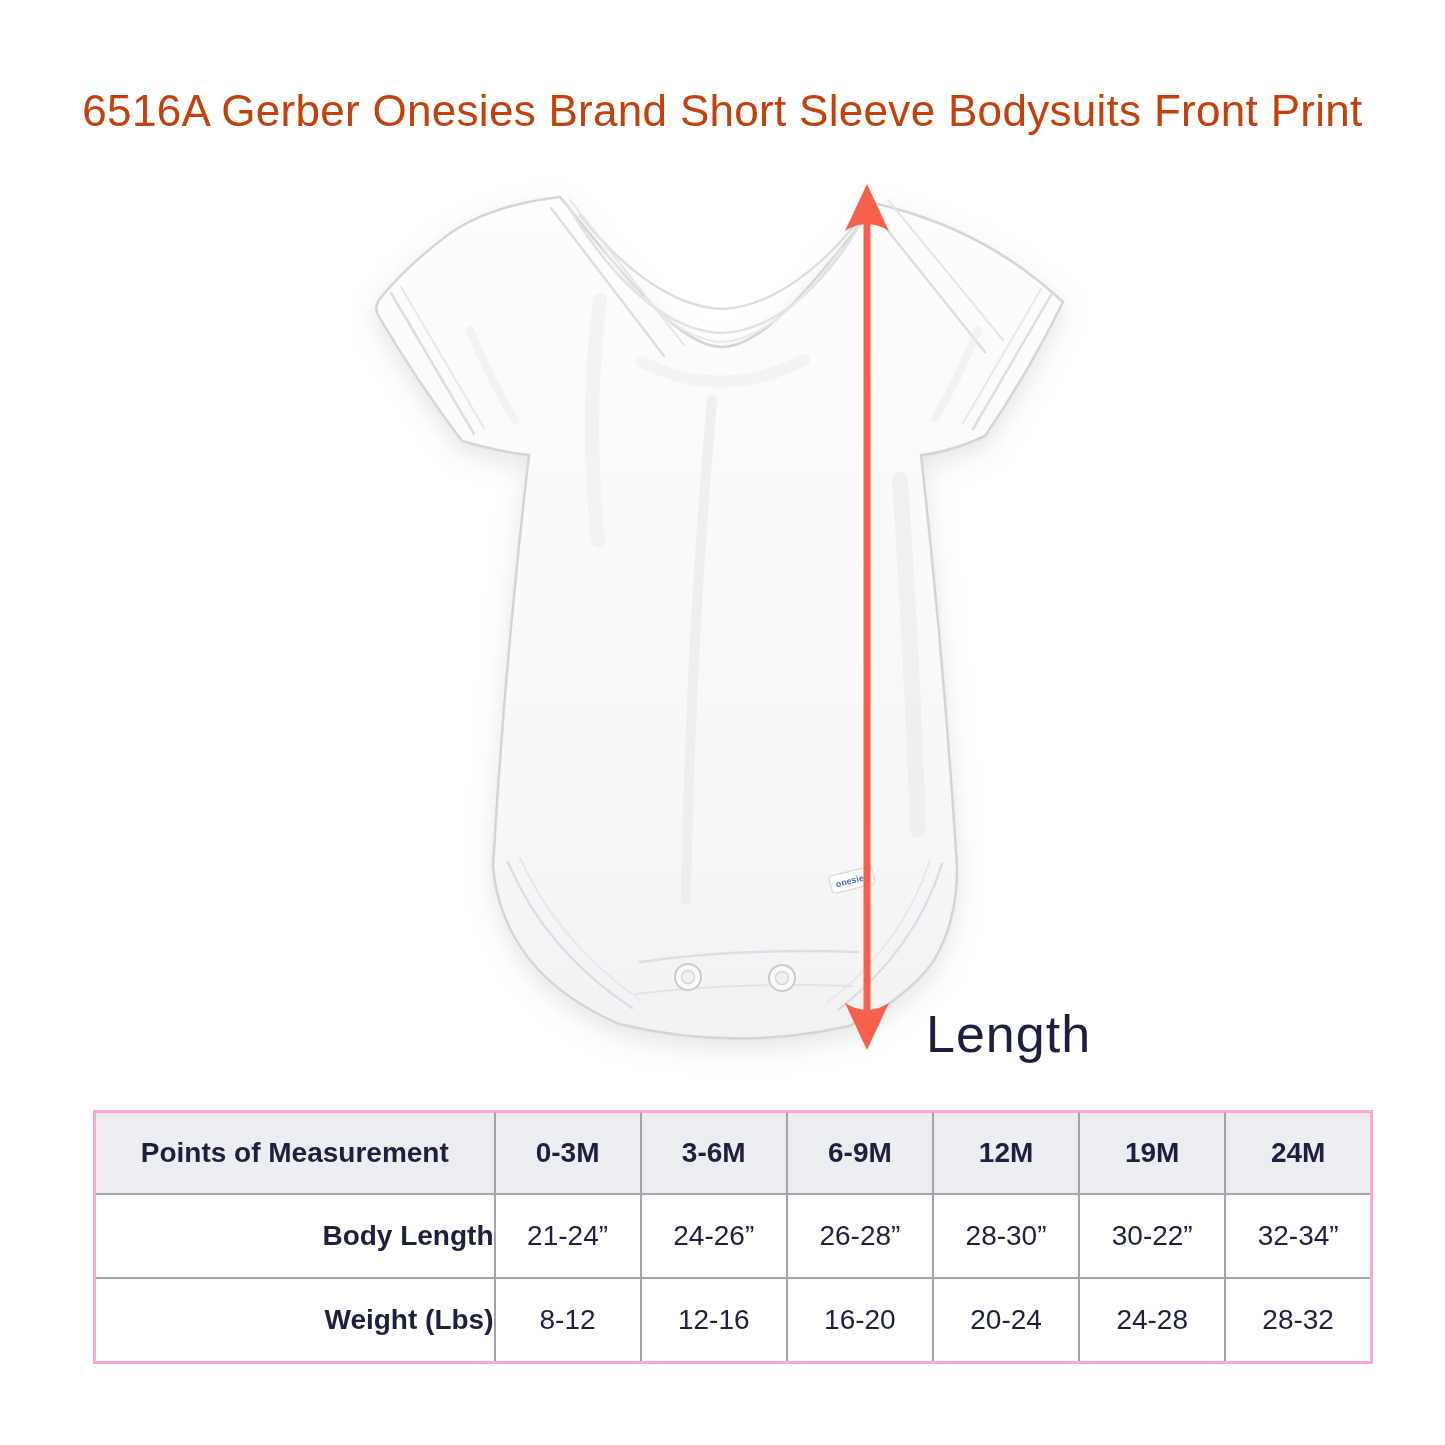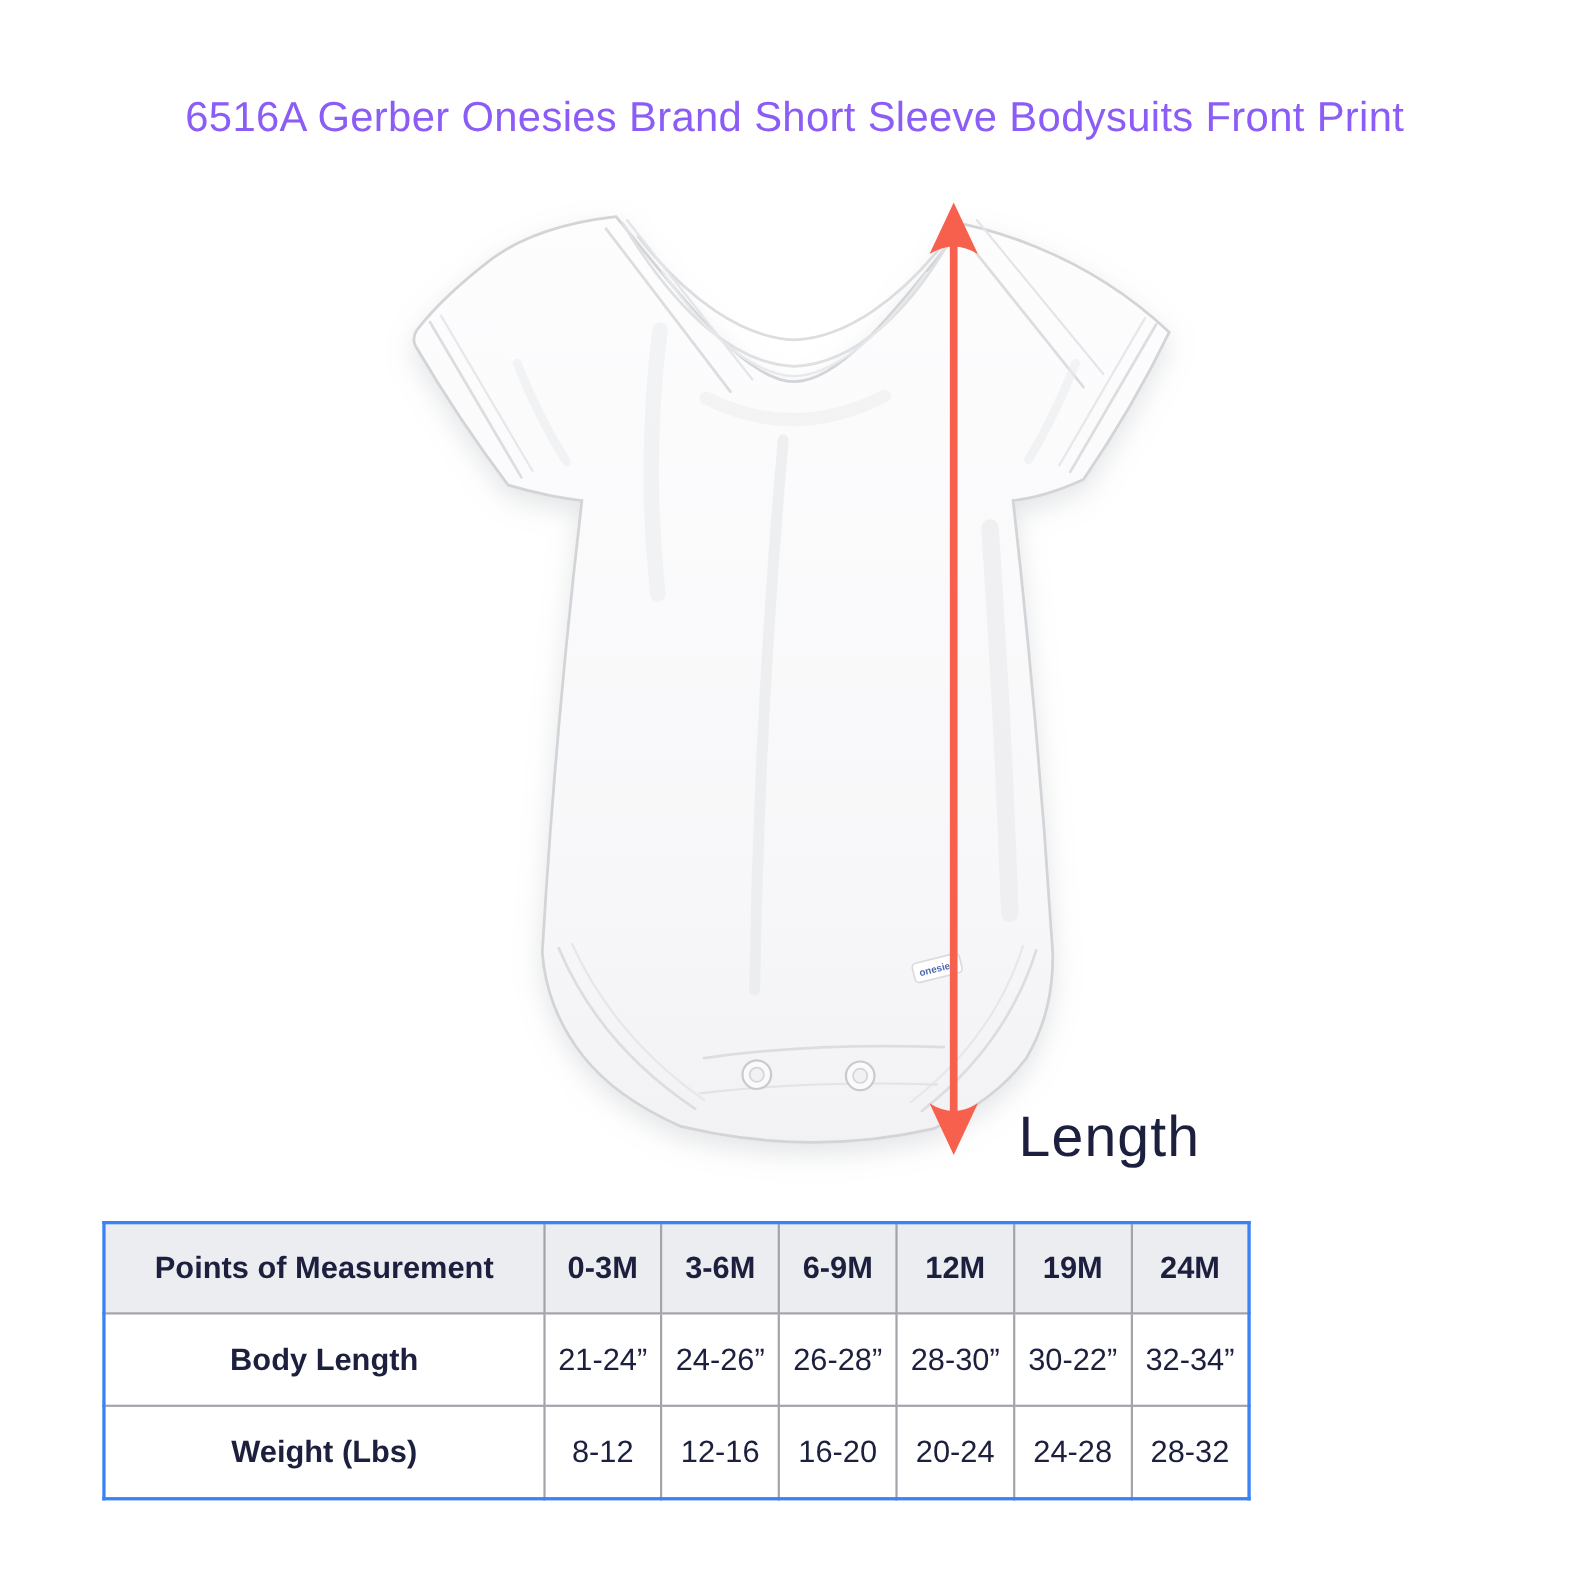--- a/index.html
+++ b/index.html
@@ -9,48 +9,48 @@
     font-family: "Liberation Sans", sans-serif;
     color: #1c203e;
     position: relative;
     overflow: hidden;
   }
   .canvas { position: absolute; inset: 0; width: 1445px; height: 1445px; }
 
   .title {
     position: absolute; top: 86px; left: 0; width: 100%;
     margin: 0; text-align: center;
-    font-size: 38px; font-weight: 500; letter-spacing: 0.3px;
-    color: #8b5cf6;
+    font-size: 44px; font-weight: 500; letter-spacing: 0.3px;
+    color: #c2410c;
   }
 
   .garment-svg { position: absolute; top: 0; left: 0; }
 
   .length-label {
     position: absolute; left: 926px; top: 1004px;
     font-size: 52px; font-weight: 500; letter-spacing: 1px;
     color: #1c203e;
   }
 
   table.size-table {
     position: absolute; left: 93px; top: 1110px;
-    width: 1044px; table-layout: fixed;
+    width: 1280px; table-layout: fixed;
     border-collapse: collapse;
-    border: 3px solid #3b82f6;
+    border: 3px solid #f9a8d4;
   }
   table.size-table td {
     border: 2px solid #a3a4aa;
     text-align: center; vertical-align: middle;
     font-size: 28px; color: #1c203e;
     padding: 0;
   }
   table.size-table col.c0 { width: 400px; }
   tr.hdr td { background: #ecedf1; font-weight: 700; height: 80px; }
   tr.datarow td { background: #ffffff; height: 82px; font-weight: 400; }
-  tr.datarow td.rowlabel { font-weight: 700; }
+  tr.datarow td.rowlabel { font-weight: 700; text-align: right; }
 </style>
 </head>
 <body>
 
 <div class="canvas">
 
   <h1 class="title">6516A Gerber Onesies Brand Short Sleeve Bodysuits Front Print</h1>
 
   <svg class="garment-svg" width="1445" height="1445" viewBox="0 0 1445 1445">
     <defs>

